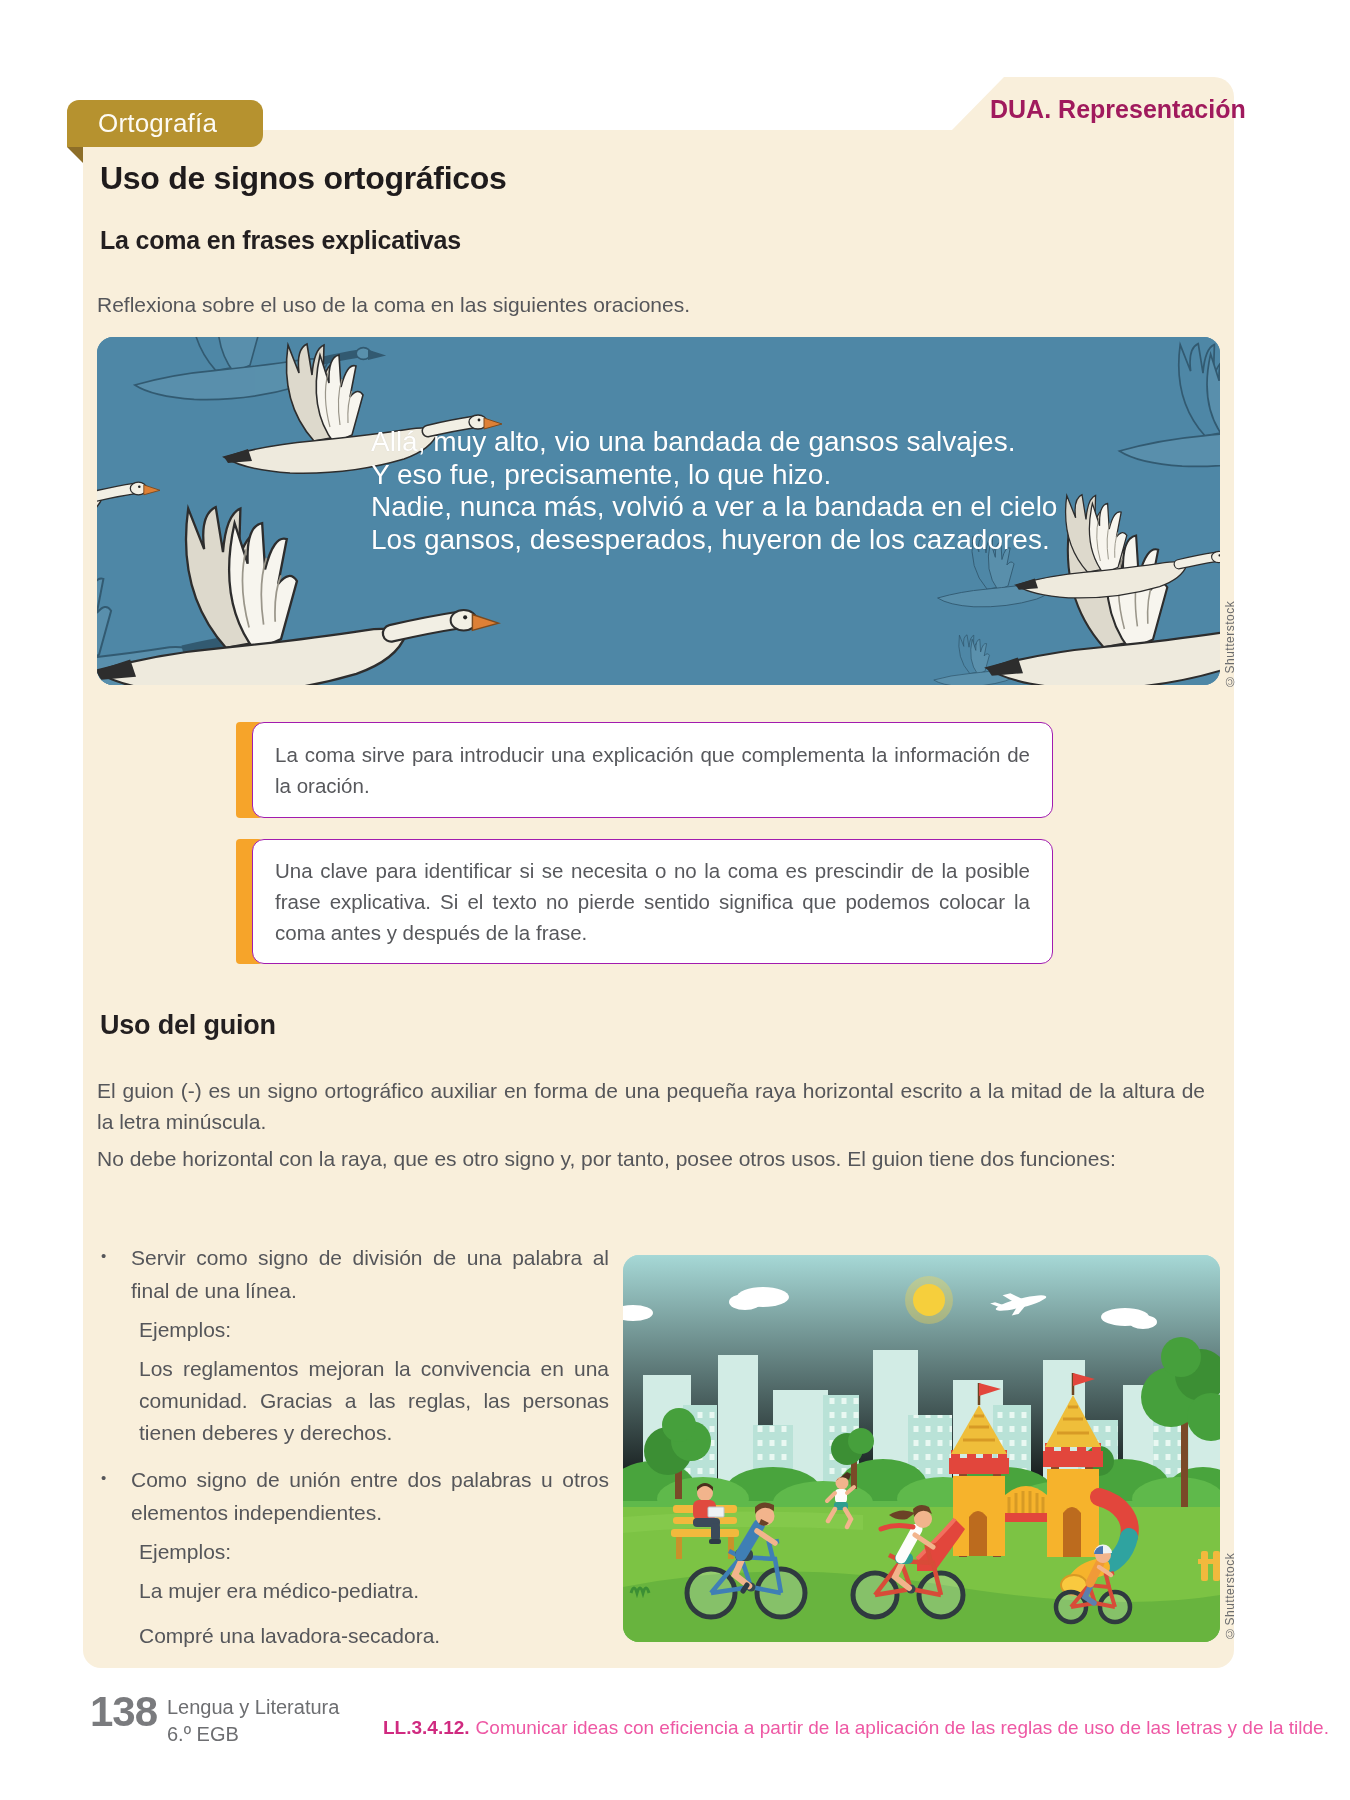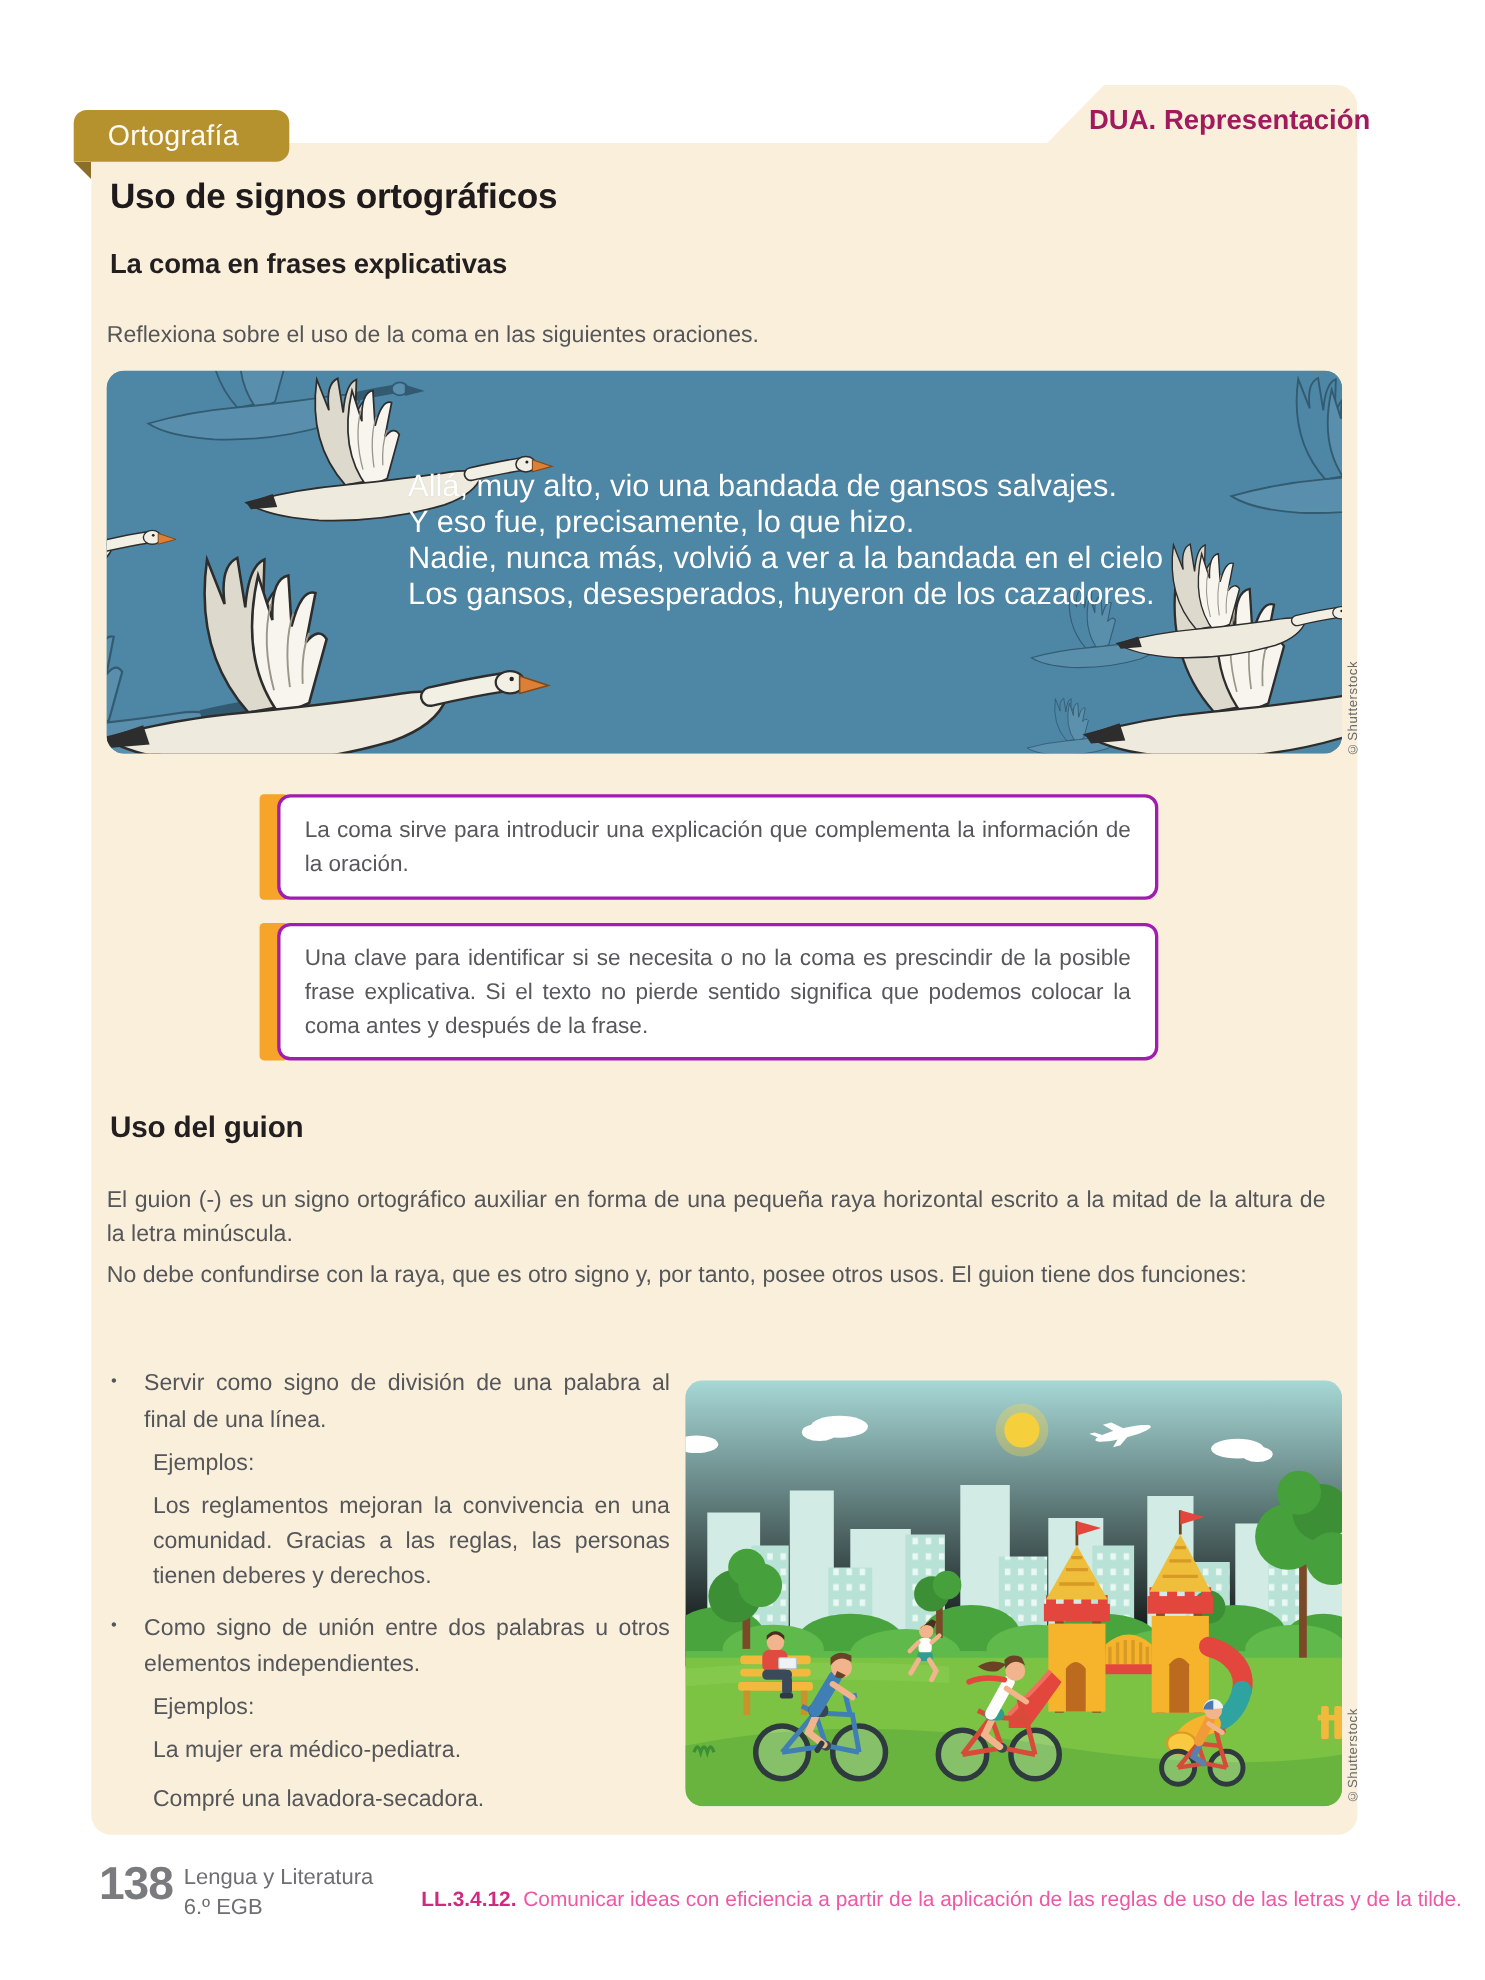--- a/index.html
+++ b/index.html
@@ -41,21 +41,21 @@
              line-height:32.6px;font-weight:500;text-shadow:0 0 1px rgba(0,0,0,.15);}
   .credit{color:#6a6b6e;font-size:12px;letter-spacing:.5px;
           writing-mode:vertical-rl;transform:rotate(180deg);text-align:left;}
   #credit1{left:1223px;top:550px;height:138px;}
   #credit2{left:1223px;top:1500px;height:140px;}
 
   
   .ribbon{width:26px;background:#f6a42a;border-radius:4px;}
   #ribbon1{left:236px;top:722px;height:96px;}
   #ribbon2{left:236px;top:839px;height:125px;}
-  .callout{background:#ffffff;border:3px solid #a21caf;border-radius:12px;
+  .callout{background:#ffffff;border:1px solid #a21caf;border-radius:12px;
            display:flex;align-items:center;box-sizing:border-box;}
   #callout1{left:252px;top:722px;width:801px;height:96px;}
   #callout2{left:252px;top:839px;width:801px;height:125px;}
   .callout p{margin:0;padding:0 22px;color:#57585c;font-size:20.5px;line-height:31px;
              text-align:justify;}
 
   
   #bullets{left:97px;top:1241px;width:512px;}
   .bullet-item{position:relative;padding-left:34px;margin-bottom:7px;}
   .bullet-dot{position:absolute;left:4px;top:6px;font-size:15px;color:#55565a;}
@@ -145,21 +145,21 @@
   <div class="abs callout" id="callout1">
     <p>La coma sirve para introducir una explicación que complementa la información de la oración.</p>
   </div>
   <div class="abs ribbon" id="ribbon2"></div>
   <div class="abs callout" id="callout2">
     <p>Una clave para identificar si se necesita o no la coma es prescindir de la posible frase explicativa. Si el texto no pierde sentido significa que podemos colocar la coma antes y después de la frase.</p>
   </div>
 
   <div class="abs h3">Uso del guion</div>
   <div class="abs body-text" id="paraA">El guion (-) es un signo ortográfico auxiliar en forma de una pequeña raya horizontal escrito a la mitad de la altura de la letra minúscula.</div>
-  <div class="abs body-text" id="paraB">No debe confundirse con la raya, que es otro signo y, por tanto, posee otros usos. El guion tiene dos funciones:</div>
+  <div class="abs body-text" id="paraB">No debe horizontal con la raya, que es otro signo y, por tanto, posee otros usos. El guion tiene dos funciones:</div>
 
   <div class="abs" id="bullets">
     <div class="bullet-item">
       <span class="bullet-dot">•</span>
       <div class="bt">Servir como signo de división de una palabra al final de una línea.</div>
     </div>
     <div class="ej">Ejemplos:</div>
     <div class="ex">Los reglamentos mejoran la convivencia en una comunidad. Gracias a las reglas, las personas tienen deberes y derechos.</div>
     <div class="bullet-item" style="margin-top:14px;">
       <span class="bullet-dot">•</span>

